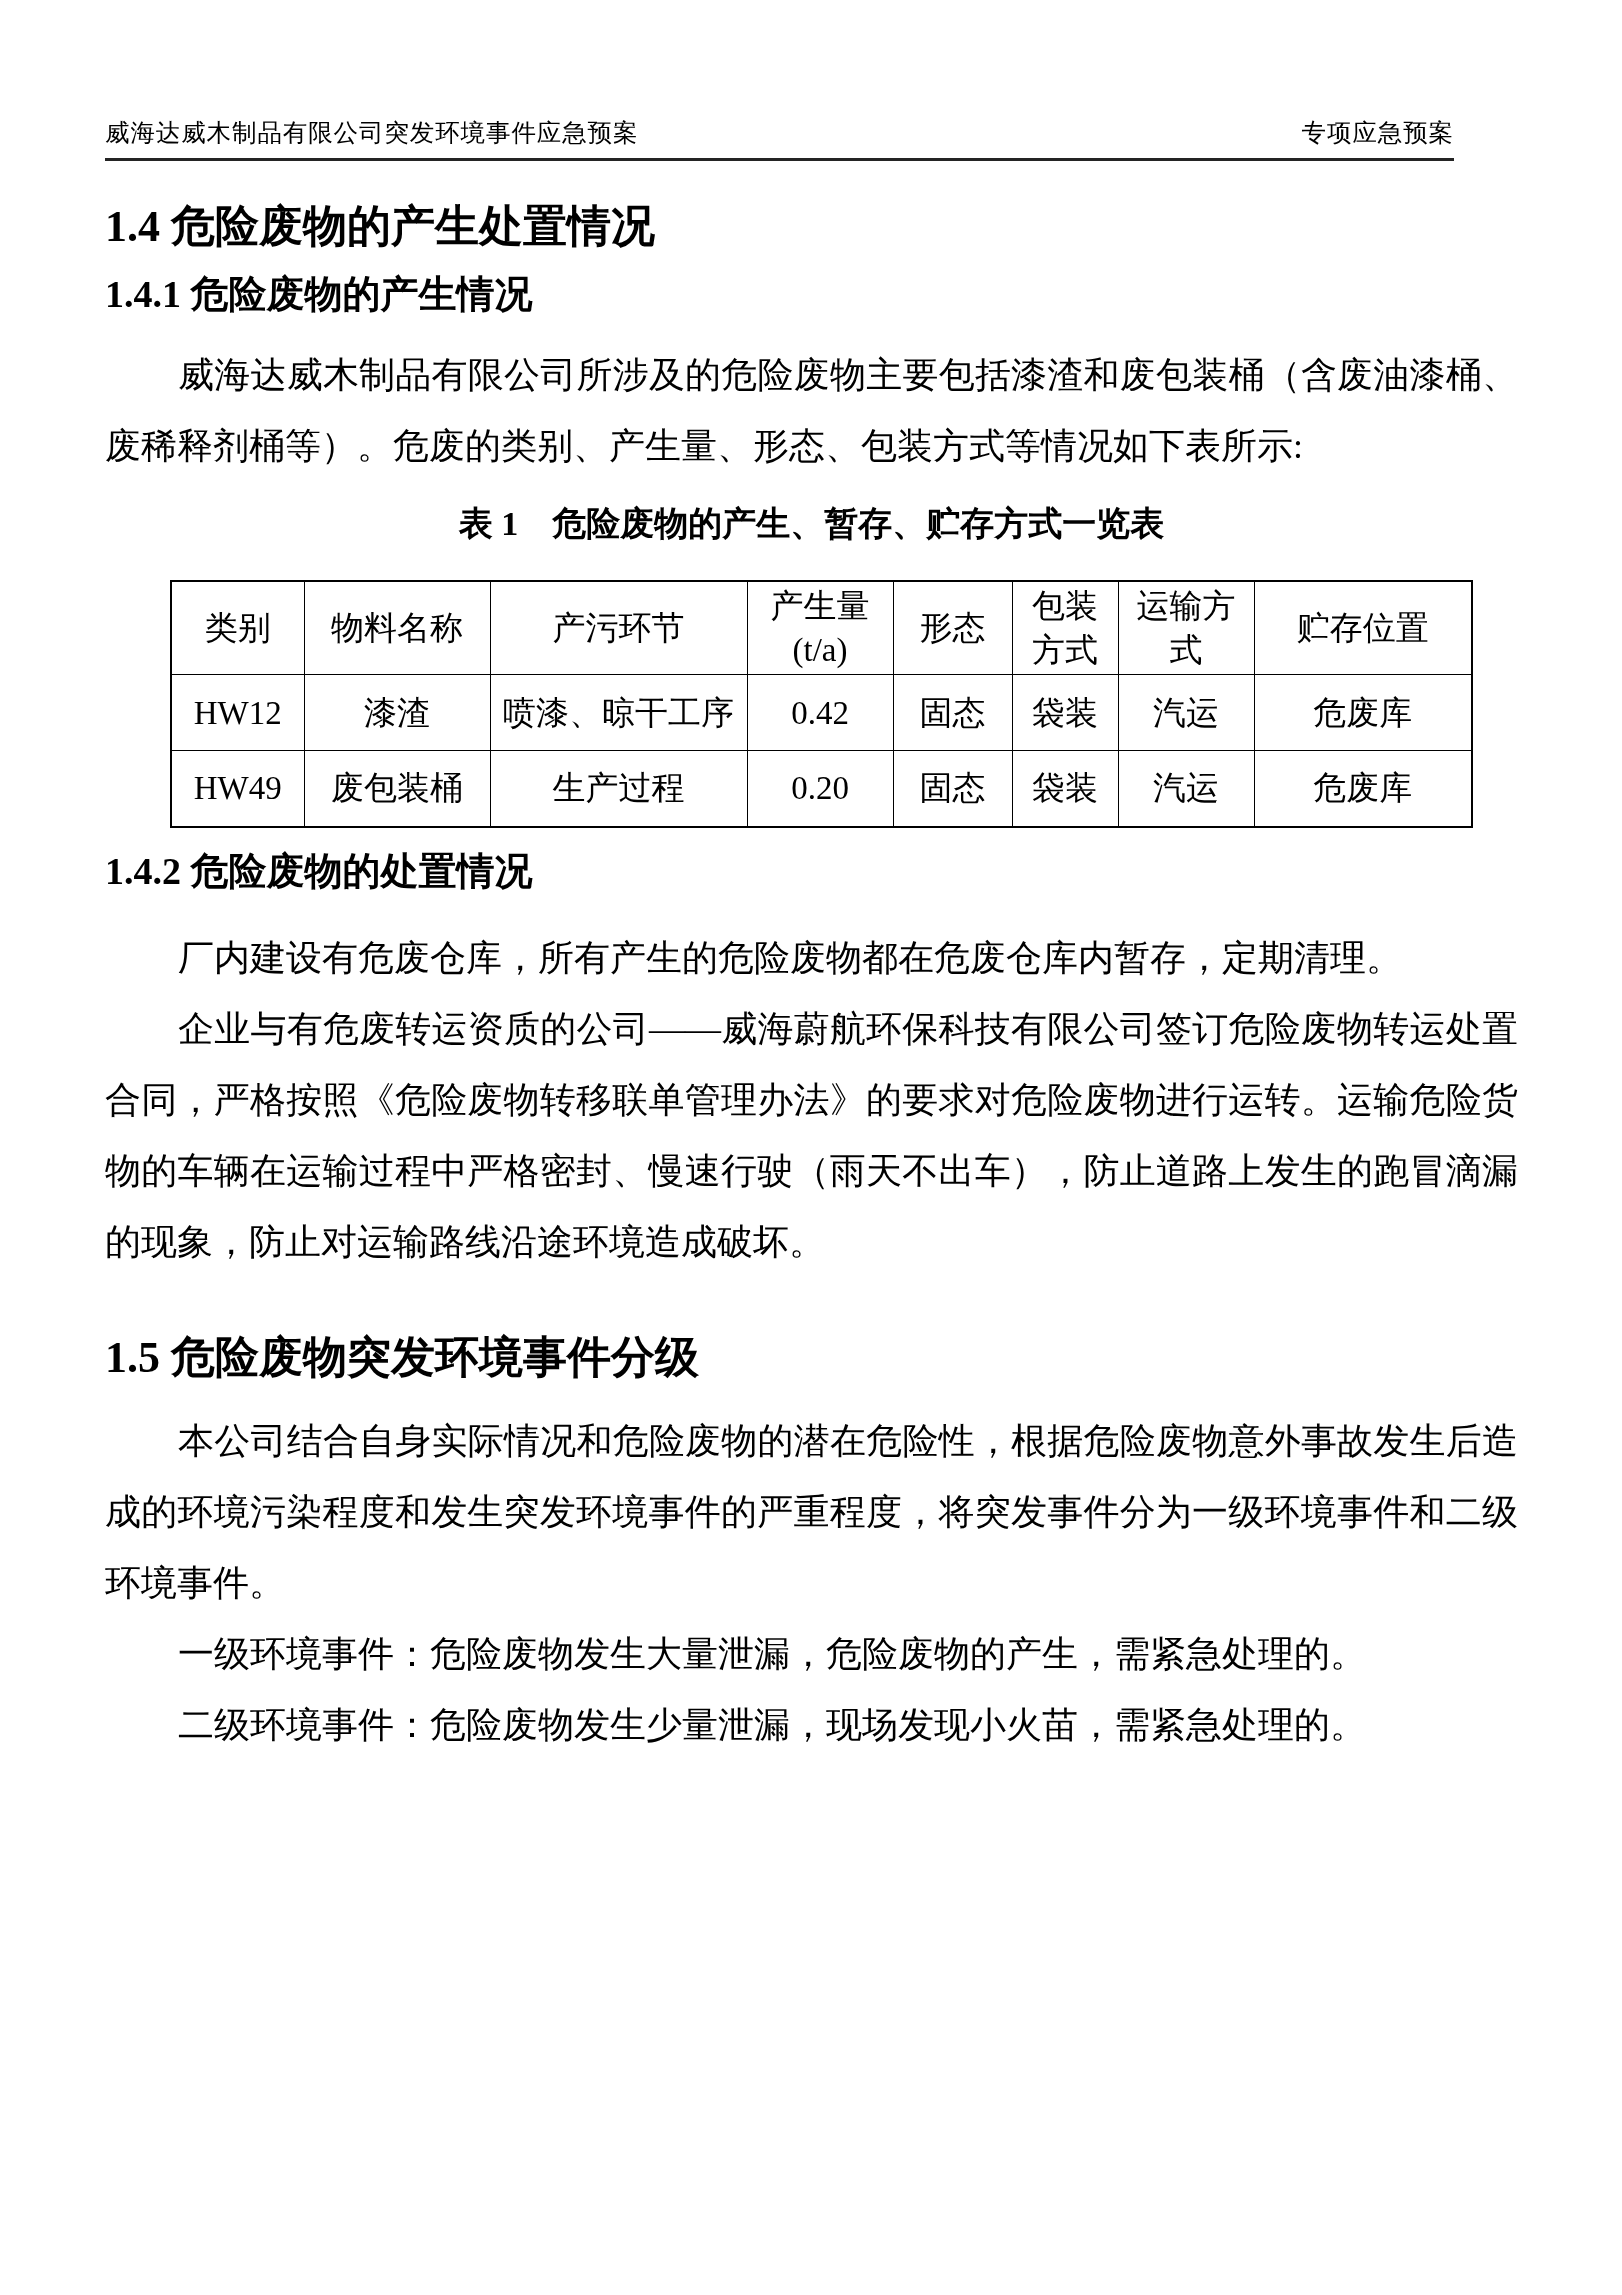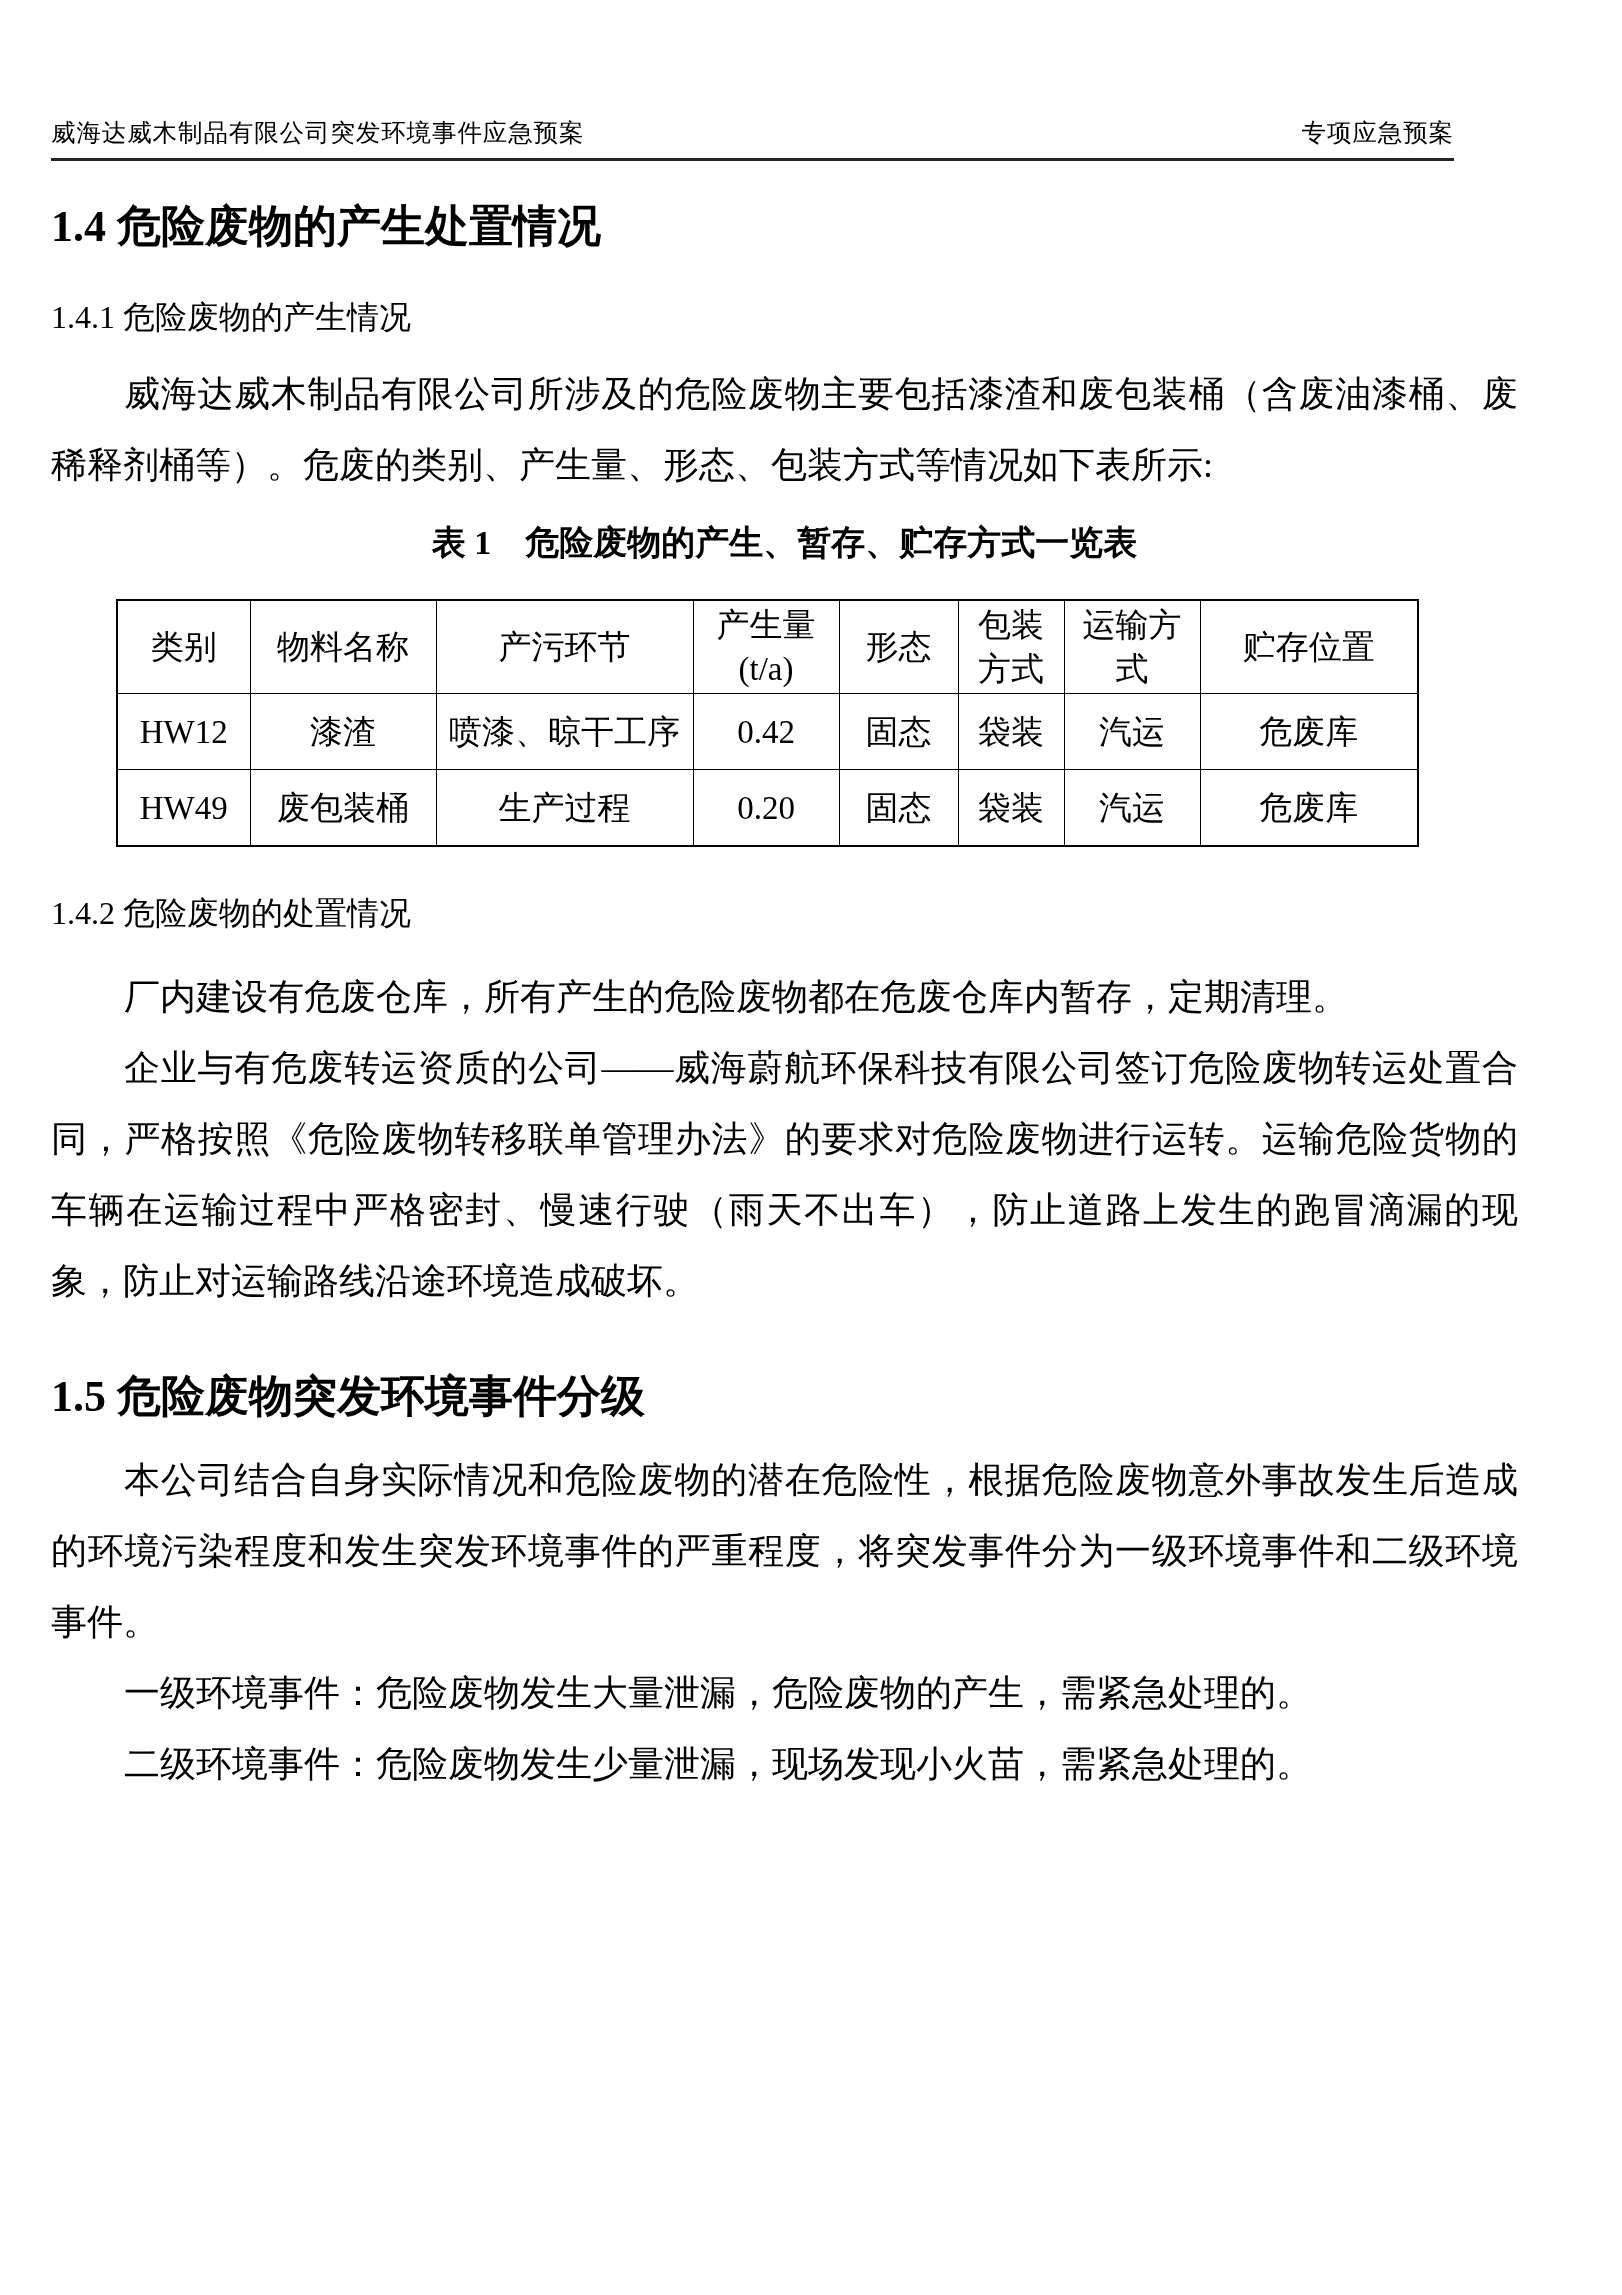--- a/index.html
+++ b/index.html
@@ -5,21 +5,21 @@
   html, body { margin: 0; padding: 0; background: #ffffff; }
   .page {
     position: relative;
     width: 1623px;
     height: 2296px;
     margin: 0 auto;
     background: #ffffff;
     color: #000000;
     font-family: "Liberation Serif", "DejaVu Serif", serif;
     box-sizing: border-box;
-    padding: 0 105px 0 51px;
+    padding: 0 105px 0 105px;
     overflow: hidden;
   }
 
   
   .doc-header {
     display: flex;
     justify-content: space-between;
     align-items: flex-end;
     padding-top: 116px;
     padding-bottom: 9px;
@@ -30,23 +30,23 @@
   }
 
   
   .h-l2 {
     margin: 42px 0 0 0;
     font-size: 44px;
     font-weight: bold;
     line-height: 1.1;
   }
   .h-l3 {
-    margin: 49px 0 0 0;
-    font-size: 32px;
-    font-weight: normal;
+    margin: 23px 0 0 0;
+    font-size: 38px;
+    font-weight: bold;
     line-height: 1.1;
   }
   .h-l2.sec15 { margin-top: 56px; }
 
   
   .para {
     margin: 23.6px 0 0 0;
     font-size: 36px;
     line-height: 71px;
     text-align: justify;

